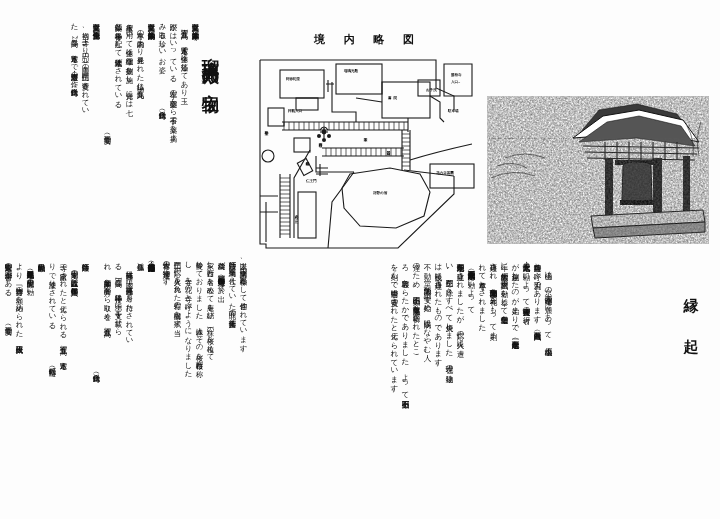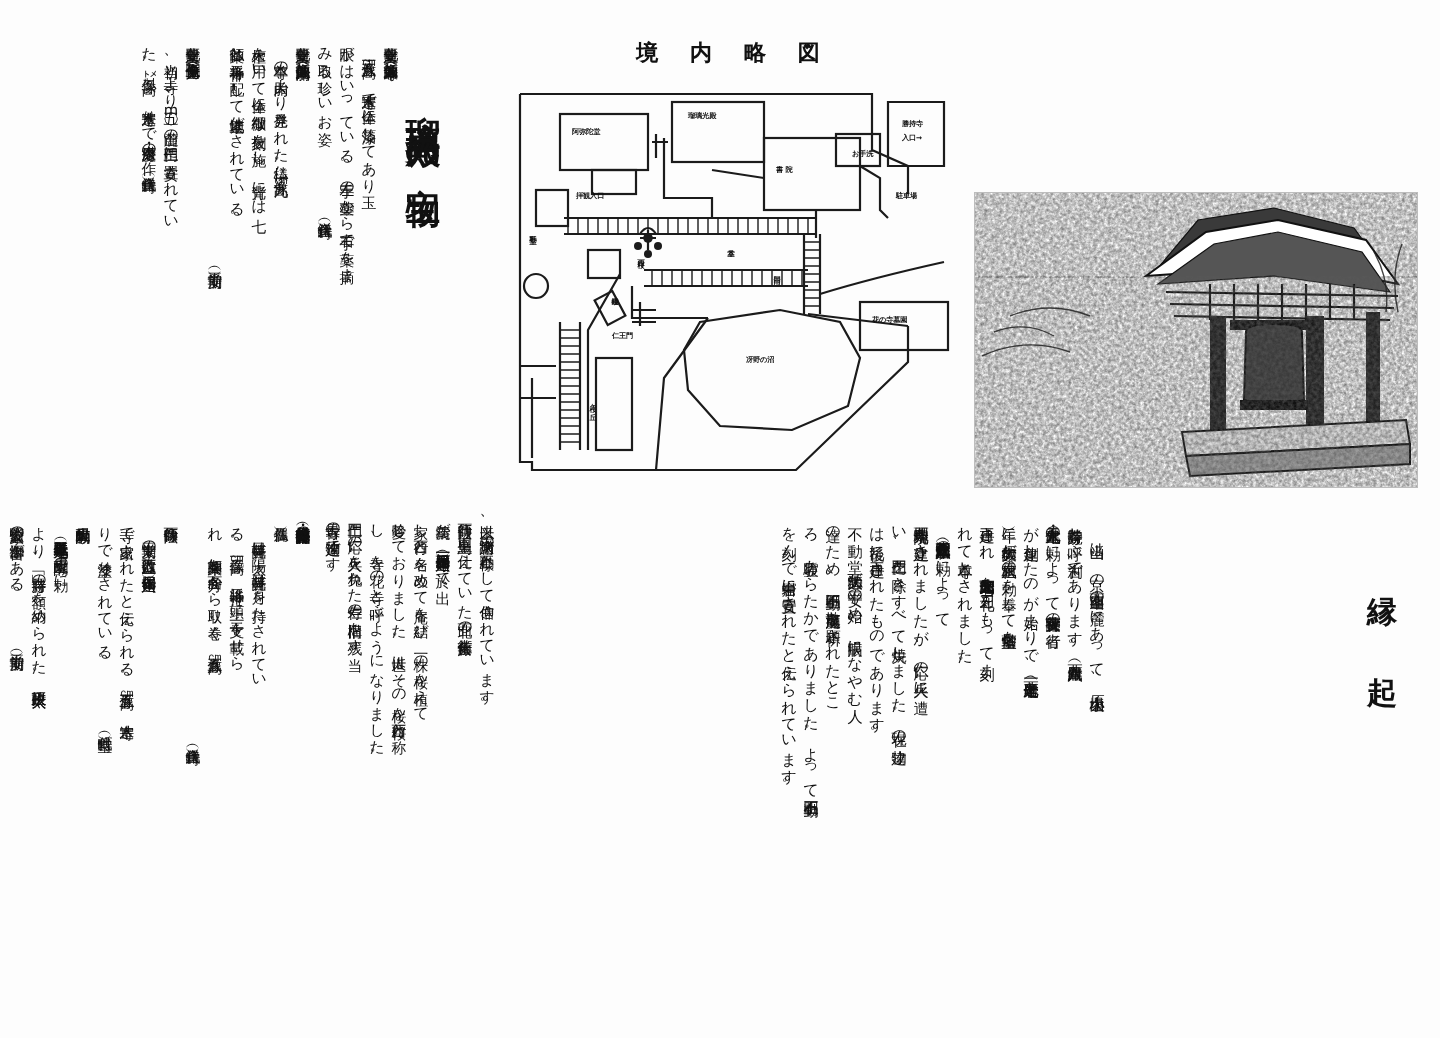--- a/index.html
+++ b/index.html
@@ -98,23 +98,24 @@
   #treasures2-block .b-cols {
     left: 0; top: 0;
     height: 252px;
   }
   #treasures2-block .b-col { height: 250px; }
 
   
   #map-block {
     position: absolute;
     left: 246px;
-    top: 1px;
+    top: 14px;
     width: 236px;
     height: 250px;
+    font-family: Liberation Mono, monospace;
   }
   #map-title {
     position: absolute;
     left: 0; top: 18px;
     width: 236px;
     text-align: center;
     font-size: 11px;
     font-weight: bold;
     letter-spacing: 0.55em;
     text-indent: 0.55em;

